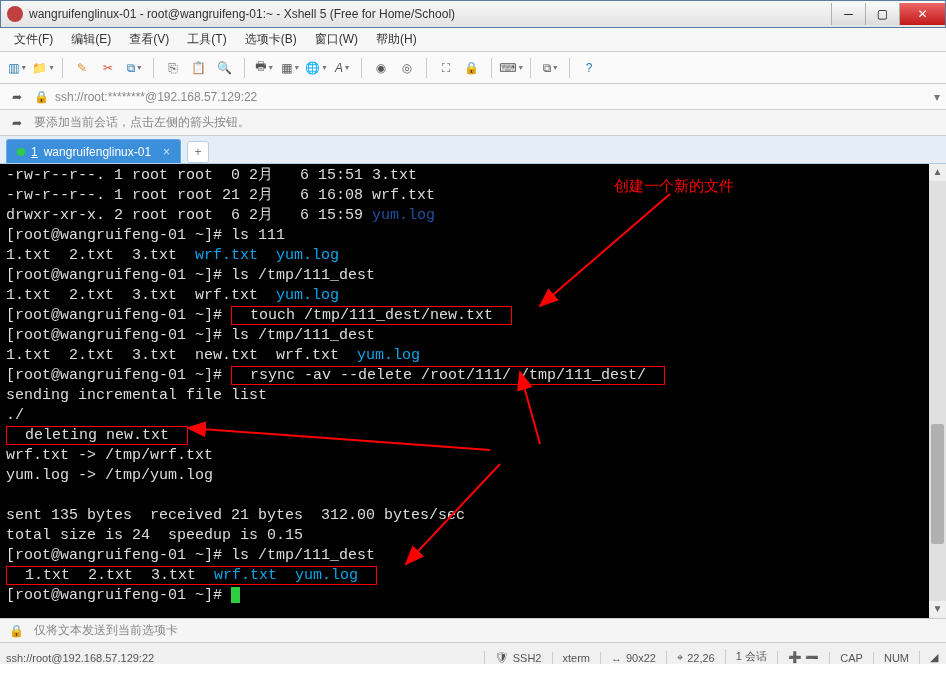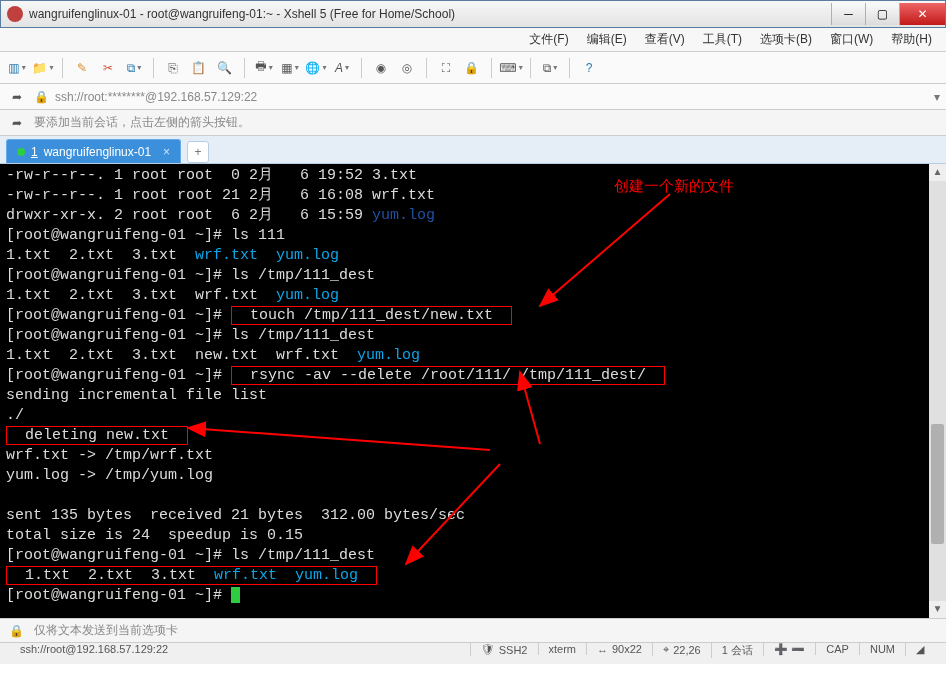--- a/index.html
+++ b/index.html
@@ -7,21 +7,21 @@
 
 
 .titlebar { height: 28px; background: linear-gradient(#f7f7f7,#e3e3e3); border: 1px solid #5a7ca0; display: flex; align-items: center; padding-left: 6px; }
 .titlebar .app-icon { width: 16px; height: 16px; background:#c04040; border-radius:50%; margin-right:6px; }
 .titlebar .title { flex:1; color:#333; }
 .win-btns { display:flex; height:22px; }
 .win-btn { width:34px; display:flex; align-items:center; justify-content:center; border-left:1px solid #b0b0b0; background:linear-gradient(#fafafa,#dcdcdc); }
 .win-close { width:46px; background:linear-gradient(#e66,#c21919); color:#fff; border-top-right-radius:0; }
 
 
-.menubar { height:24px; border-bottom:1px solid #ccc; display:flex; align-items:center; padding:0 6px; gap:2px; background:#f7f7f7;justify-content:flex-end; }
+.menubar { height:24px; border-bottom:1px solid #ccc; display:flex; align-items:center; padding:0 6px; gap:2px; background:#f7f7f7; }
 .menubar span { padding:2px 8px; color:#333; }
 
 
 .toolbar { height:32px; border-bottom:1px solid #ccc; display:flex; align-items:center; padding:0 6px; gap:4px; background:#fafafa; }
 .tool { width:22px; height:22px; display:flex; align-items:center; justify-content:center; color:#555; }
 .tool.dd::after { content:"▾"; font-size:8px; margin-left:2px; color:#777; }
 .sep { width:1px; height:20px; background:#ccc; margin:0 4px; }
 
 
 .addrbar { height:26px; border-bottom:1px solid #ccc; display:flex; align-items:center; padding:0 6px; background:#fafafa; color:#888; gap:6px;}
@@ -50,21 +50,21 @@
 .scrollbar .thumb { position:absolute; left:2px; right:2px; top:260px; height:120px; background:#b0b0b0; border-radius:2px; }
 .scrollbar .arr { position:absolute; left:0; right:0; height:17px; display:flex; align-items:center; justify-content:center; color:#666; background:#efefef;}
 .scrollbar .arr.up{top:0} .scrollbar .arr.dn{bottom:0}
 
 
 .annot { position:absolute; color:#ff0000; font-family:"SimSun","Microsoft YaHei"; font-size:15px; pointer-events:none; }
 .arrow-svg { position:absolute; pointer-events:none; }
 
 
 .footer1 { height:24px; border-top:1px solid #ccc; background:#f5f5f5; display:flex; align-items:center; padding:0 6px; color:#888; gap:6px;}
-.statusbar { height:22px; border-top:1px solid #ccc; background:#f0f0f0; display:flex; align-items:flex-start; padding:0 20px; color:#555; font-size:11px; }
+.statusbar { height:22px; border-top:1px solid #ccc; background:#f0f0f0; display:flex; align-items:flex-end; padding:0 6px; color:#555; font-size:11px; }
 .statusbar .f { flex:1; }
 .statusbar .seg { padding:0 10px; border-left:1px solid #ccc; display:flex; align-items:center; gap:4px; }
 </style>
 </head>
 <body>
 
 <div class="titlebar">
   <div class="app-icon"></div>
   <div class="title">wangruifenglinux-01 - root@wangruifeng-01:~ - Xshell 5 (Free for Home/School)</div>
   <div class="win-btns">
@@ -132,21 +132,21 @@
   <div class="tab">
     <span class="dot"></span>
     <u>1</u>
     <u style="text-decoration:none">wangruifenglinux-01</u>
     <span class="close">×</span>
   </div>
   <div class="tab-add">+</div>
 </div>
 
 <div class="terminal" id="term">
-    <div class="line"><span>-rw-r--r--. 1 root root  0 2月   6 19:52 3.txt</span></div>
+    <div class="line"><span>-rw-r--r--. 1 root root  0 2月   6 15:51 3.txt</span></div>
     <div class="line"><span>-rw-r--r--. 1 root root 21 2月   6 16:08 wrf.txt</span></div>
     <div class="line"><span>drwxr-xr-x. 2 root root  6 2月   6 15:59 </span><span class="darkblue">yum.log</span></div>
     <div class="line"><span>[root@wangruifeng-01 ~]# ls 111</span></div>
     <div class="line"><span>1.txt  2.txt  3.txt  </span><span class="cyan">wrf.txt  yum.log</span></div>
     <div class="line"><span>[root@wangruifeng-01 ~]# ls /tmp/111_dest</span></div>
     <div class="line"><span>1.txt  2.txt  3.txt  wrf.txt  </span><span class="cyan">yum.log</span></div>
     <div class="line"><span>[root@wangruifeng-01 ~]# </span><span class="redbox"><span>touch /tmp/111_dest/new.txt</span></span></div>
     <div class="line"><span>[root@wangruifeng-01 ~]# ls /tmp/111_dest</span></div>
     <div class="line"><span>1.txt  2.txt  3.txt  new.txt  wrf.txt  </span><span class="cyan">yum.log</span></div>
     <div class="line"><span>[root@wangruifeng-01 ~]# </span><span class="redbox"><span>rsync -av --delete /root/111/ /tmp/111_dest/</span></span></div>

